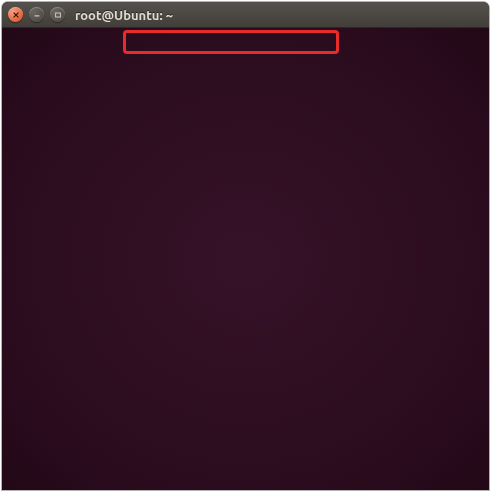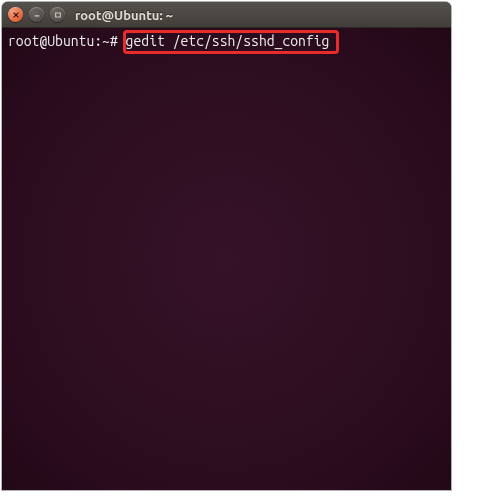--- a/index.html
+++ b/index.html
@@ -11,21 +11,21 @@
       width: 500px;
       height: 500px;
       background: #ffffff;
       font-family: "Ubuntu Mono", "DejaVu Sans Mono", monospace;
       overflow: hidden;
     }
     .window {
       position: absolute;
       left: 2px;
       top: 2px;
-      width: 449px;
+      width: 487px;
       height: 488px;
       background: #2b0c1e;
       border-radius: 6px 6px 0 0;
       overflow: hidden;
       box-shadow: 0 0 0 1px rgba(0,0,0,0.3);
     }
     .titlebar {
       height: 26px;
       background: linear-gradient(to bottom, #55514c 0%, #423e39 100%);
       display: flex;
@@ -114,19 +114,15 @@
       </div>
       <div class="win-btn win-max">
         <svg viewBox="0 0 10 10">
           <rect x="2" y="2.5" width="6" height="5" stroke="#c9c5bd" stroke-width="1.3" fill="none"></rect>
         </svg>
       </div>
     </div>
     <div class="title-text">root@Ubuntu: ~</div>
   </div>
   <div class="terminal-body">
-    <div class="prompt-line">
-      <span class="prompt">root@Ubuntu:~#</span>
-      <span> </span><span class="command">gedit /etc/ssh/sshd_config</span>
-    </div>
     <div class="highlight-box"></div>
   </div>
 </div>
 
 </body></html>

